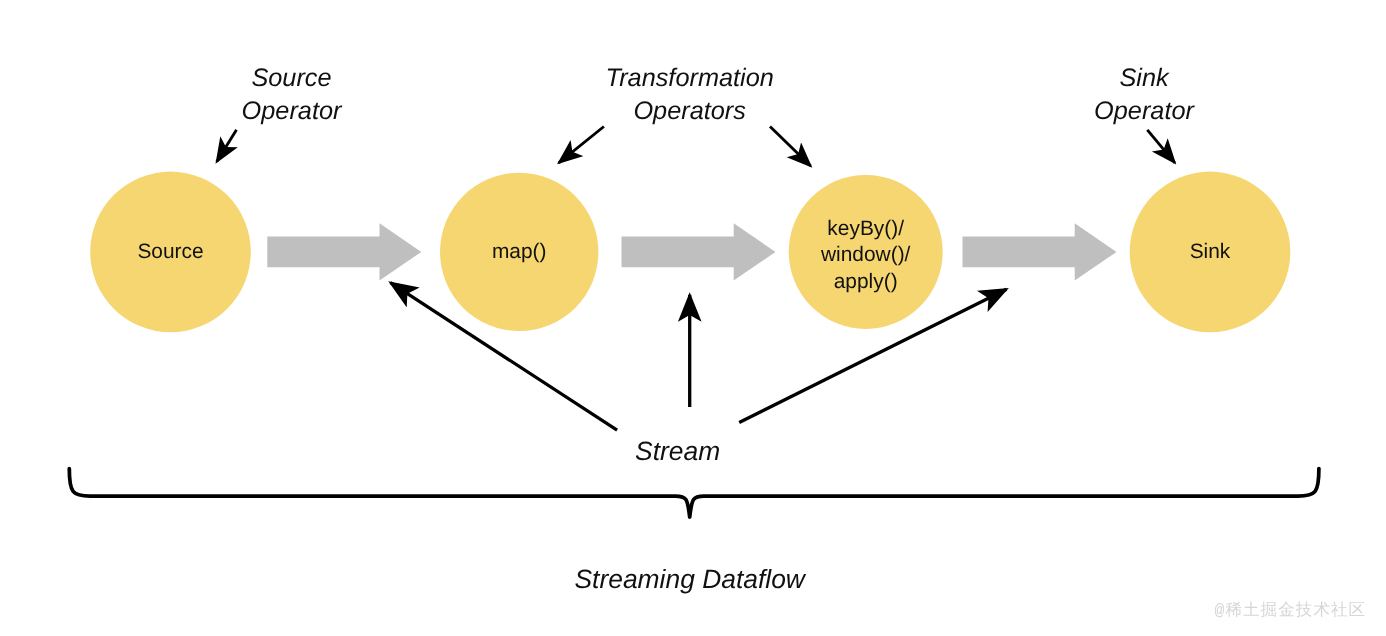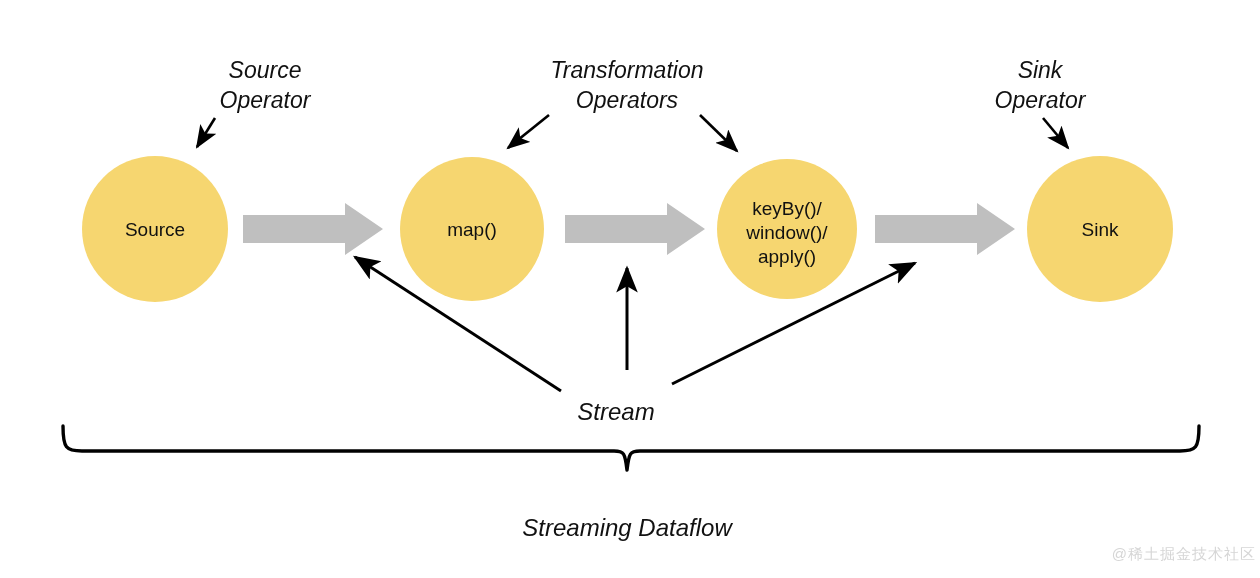--- a/index.html
+++ b/index.html
@@ -47,23 +47,23 @@
     fill: #111111;
   }
   .stream-label {
     font-family: "Liberation Sans", sans-serif;
     font-size: 24px;
     font-style: italic;
     fill: #111111;
   }
   .watermark {
     position: absolute;
-    right: 4px;
+    right: 18px;
     bottom: 14px;
-    font-family: Liberation Sans, sans-serif;
+    font-family: Liberation Mono, monospace;
     font-size: 15px;
     color: #d6d6d6;
     letter-spacing: 1px;
     user-select: none;
   }
 </style>
 </head>
 <body>
 
 <div id="canvas">

